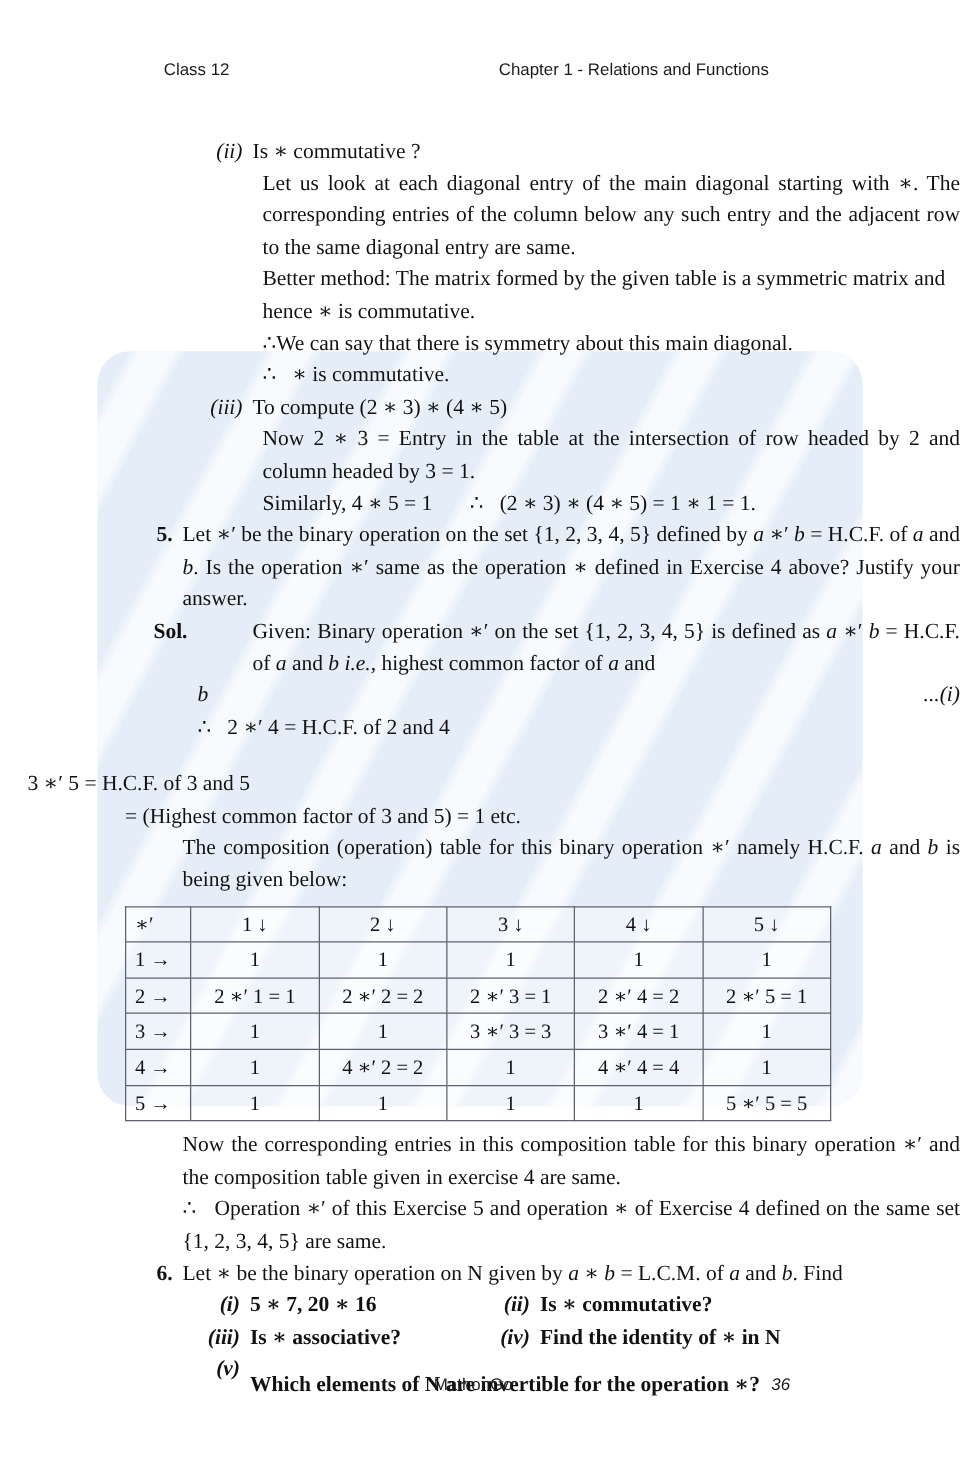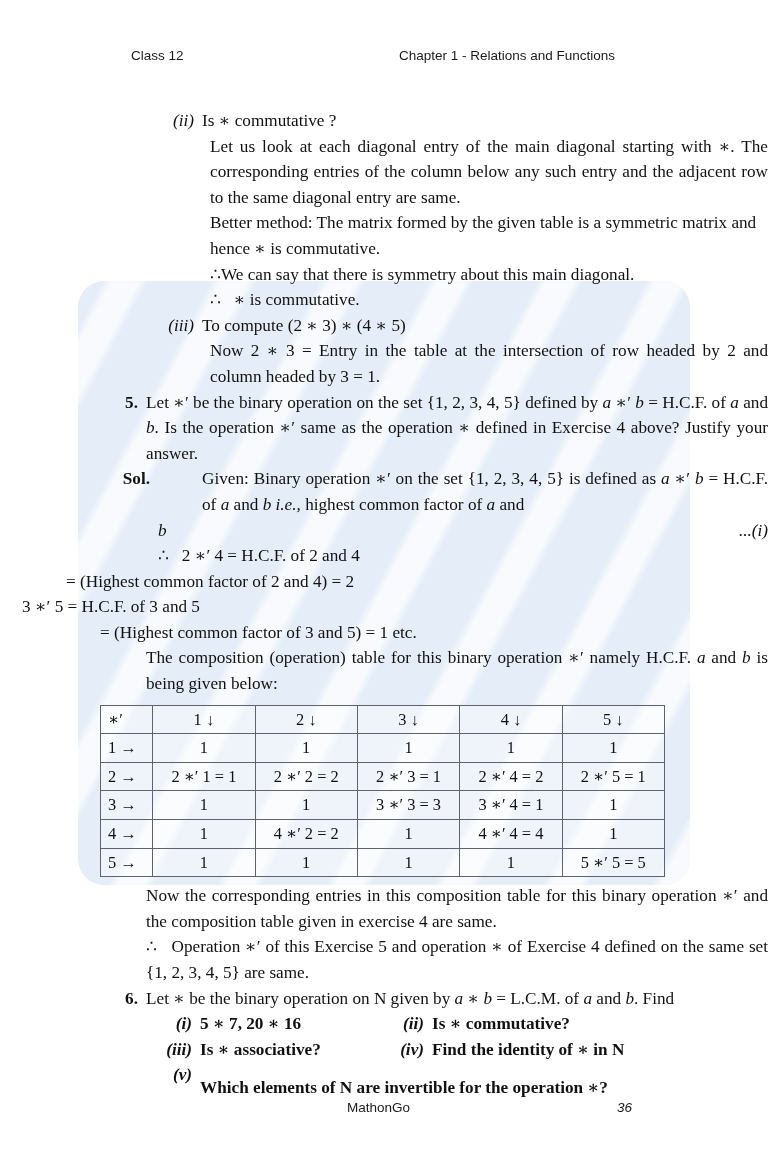--- a/index.html
+++ b/index.html
@@ -77,21 +77,21 @@
 
   .hang { padding-left: 210px; }        
   .hang-sol { padding-left: 158px; }    
   .hang-num { padding-left: 146px; }    
 
   .just { text-align: justify; text-justify: inter-word; }
 
   b, .b { font-weight: normal; }
   i, .i { font-style: italic; }
 
-  .ind1 { padding-left: 22px; }
+  .ind1 { padding-left: 22px; margin-top: 20px; }
   .ind3 { padding-left: 66px; }
   .ind4 { padding-left: 100px; }
 
   .eqref { float: right; }
 
   
   .tablewrap { padding-left: 100px; padding-top: 8px; }
   table.comp {
     border-collapse: collapse;
     width: 565px;
@@ -153,38 +153,40 @@
     <div class="hang just">∴We can say that there is symmetry about this main diagonal.</div>
     <div class="hang">
       <span>∴</span>&nbsp;&nbsp;&nbsp;<span>∗ is commutative.</span>
     </div>
 
     <div class="row lvl-rom">
       <div class="mark">(iii)</div>
       <div class="body">To compute (2 ∗ 3) ∗ (4 ∗ 5)</div>
     </div>
     <div class="hang just">Now 2 ∗ 3 = Entry in the table at the intersection of row headed by 2 and column headed by 3 = 1.</div>
+    <div class="hang">
+      <span>Similarly, 4 ∗ 5 = 1</span>&nbsp;&nbsp;&nbsp;&nbsp;&nbsp;&nbsp;&nbsp;<span>∴</span>&nbsp;&nbsp;&nbsp;<span>(2 ∗ 3) ∗ (4 ∗ 5) = 1 ∗ 1 = 1.</span>
+    </div>
 
     <div class="row lvl-num">
       <div class="mark up">5.</div>
       <div class="body b just"><span>Let ∗′ be the binary operation on the set {1, 2, 3, 4, 5} defined by </span><i>a</i><span> ∗′ </span><i>b</i><span> = H.C.F. of </span><i>a</i><span> and </span><i>b</i><span>. Is the operation ∗′ same as the operation ∗ defined in Exercise 4 above? Justify your answer.</span></div>
     </div>
 
     <div class="row lvl-sol">
       <div class="mark up">Sol.</div>
       <div class="body just"><b>Given:</b><span> Binary operation ∗′ on the set {1, 2, 3, 4, 5} is defined as </span><i>a</i><span> ∗′ </span><i>b</i><span> = H.C.F. of </span><i>a</i><span> and </span><i>b</i><i> i.e.,</i><span> highest common factor of </span><i>a</i><span> and</span></div>
     </div>
     <div class="hang-sol">
       <i>b</i>
       <span class="eqref i">...(i)</span>
     </div>
     <div class="hang-sol">
       <span>∴</span>&nbsp;&nbsp;&nbsp;<span>2 ∗′ 4 = H.C.F. of 2 and 4</span>
     </div>
-    <div class="hang-sol ind3">= (Highest common factor of 2 and 4) = 2</div>
     <div class="hang-sol ind1">3 ∗′ 5 = H.C.F. of 3 and 5</div>
     <div class="hang-sol ind4">= (Highest common factor of 3 and 5) = 1 etc.</div>
     <div class="hang-num just"><span>The composition (operation) table for this binary operation ∗′ namely H.C.F. </span><i>a</i><span> and </span><i>b</i><span> is being given below:</span></div>
 
     <div class="tablewrap">
       <table class="comp">
         <tbody>
           <tr>
             <td class="rowhead">∗′</td>
             <td class="colhead">1 ↓</td>

